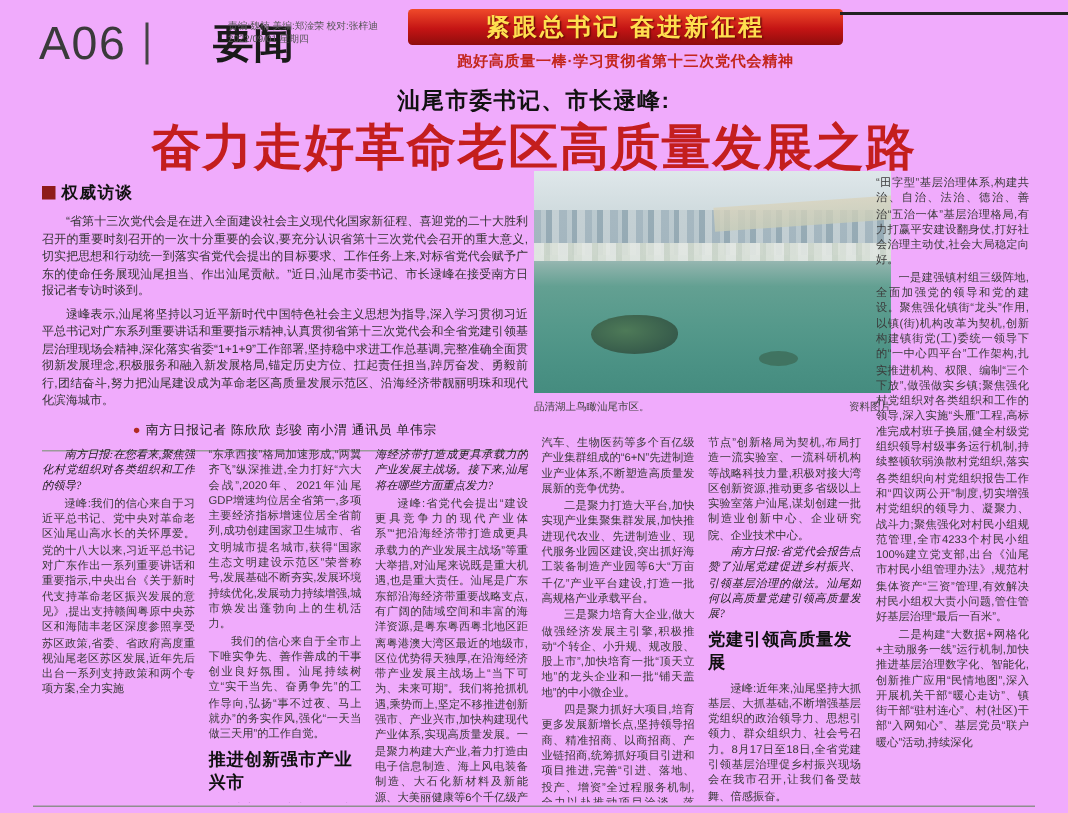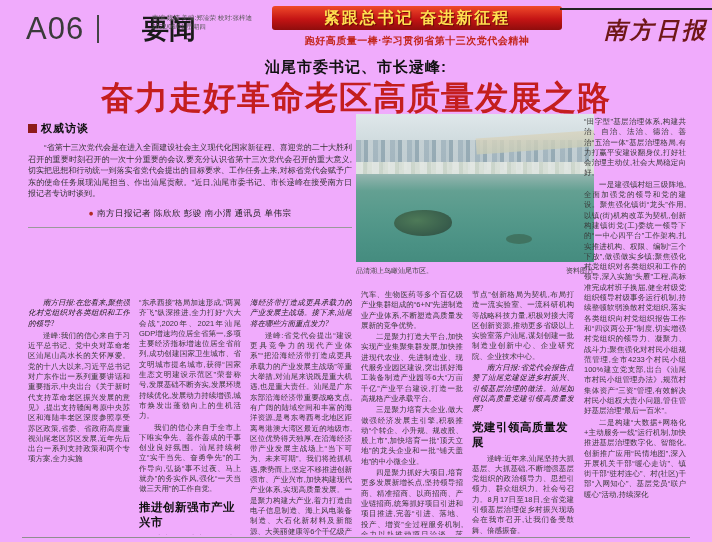--- a/index.html
+++ b/index.html
@@ -81,31 +81,31 @@
   <div class="section">要闻</div>
   <div class="credits">
     <div>责编:魏楠  美编:郑淦荣  校对:张梓迪</div>
     <div>2022/09/01  星期四</div>
   </div>
   <div class="banner">
     <span class="banner-title">紧跟总书记 奋进新征程</span>
   </div>
   <div class="banner-sub">跑好高质量一棒·学习贯彻省第十三次党代会精神</div>
   <div class="toprule"></div>
-  <div class="masthead">南方日报</div>
 
   <div class="kicker">汕尾市委书记、市长逯峰:</div>
   <div class="title">奋力走好革命老区高质量发展之路</div>
 
   <div class="intro">
     <div class="tagrow">
       <span class="tagsq"></span>
       <span class="taglabel">权威访谈</span>
     </div>
     <p>“省第十三次党代会是在进入全面建设社会主义现代化国家新征程、喜迎党的二十大胜利召开的重要时刻召开的一次十分重要的会议,要充分认识省第十三次党代会召开的重大意义,切实把思想和行动统一到落实省党代会提出的目标要求、工作任务上来,对标省党代会赋予广东的使命任务展现汕尾担当、作出汕尾贡献。”近日,汕尾市委书记、市长逯峰在接受南方日报记者专访时谈到。</p>
+    <p>逯峰表示,汕尾将坚持以习近平新时代中国特色社会主义思想为指导,深入学习贯彻习近平总书记对广东系列重要讲话和重要指示精神,认真贯彻省第十三次党代会和全省党建引领基层治理现场会精神,深化落实省委“1+1+9”工作部署,坚持稳中求进工作总基调,完整准确全面贯彻新发展理念,积极服务和融入新发展格局,锚定历史方位、扛起责任担当,踔厉奋发、勇毅前行,团结奋斗,努力把汕尾建设成为革命老区高质量发展示范区、沿海经济带靓丽明珠和现代化滨海城市。</p>
     <div class="byline">
       <span class="dot">●</span>
       <span>南方日报记者 陈欣欣 彭骏 南小渭 通讯员 单伟宗</span>
     </div>
     <div class="introrule"></div>
   </div>
 
   <div class="photo">
     <div class="skyline"></div>
     <div class="skyline2"></div>

